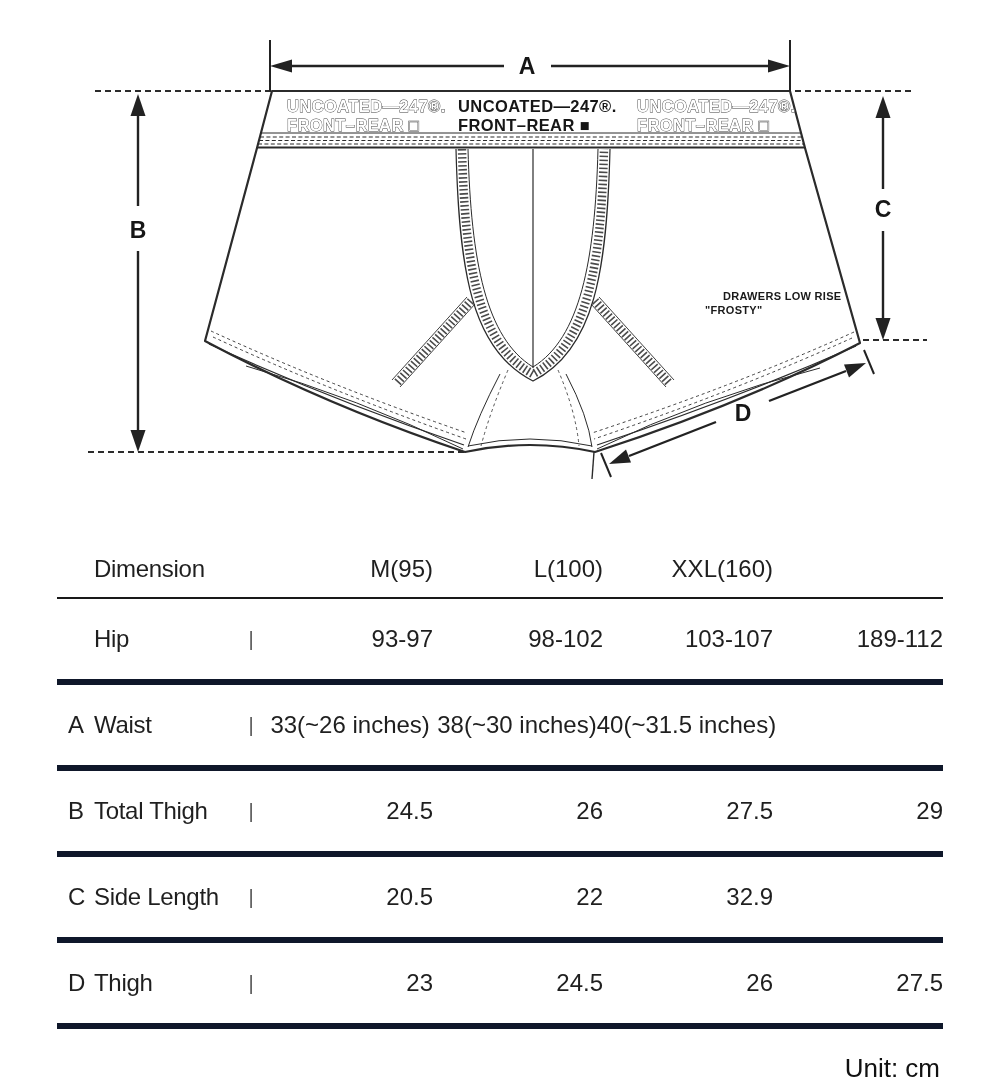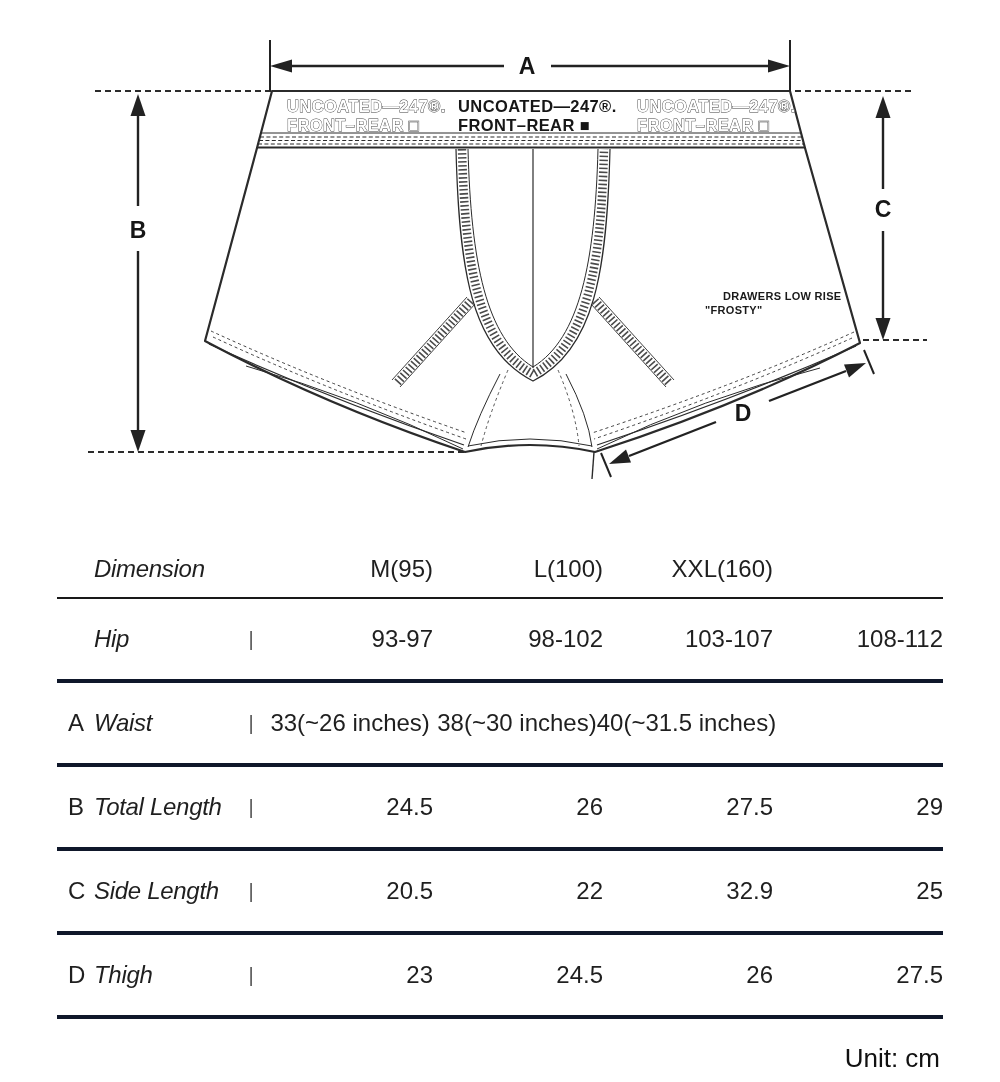--- a/index.html
+++ b/index.html
@@ -25,27 +25,27 @@
     font-family:"Liberation Sans",sans-serif;font-weight:bold;font-size:23px;fill:#161616;
   }
   
   .size-table{
     width:886px;margin:35px 0 0 57px;
   }
   .trow{
     display:grid;
     grid-template-columns:34px 148px 24px repeat(4,1fr);
     align-items:center;height:80px;
-    border-bottom:4px solid #0f172a;
+    border-bottom:6px solid #0f172a;
     font-size:24px;color:#1f1f1f;
   }
   .trow.thead{height:57px;border-bottom:2px solid #191919;}
   .cell{white-space:nowrap;}
   .cell.letter{padding-left:11px;}
-  .cell.label{padding-left:3px;letter-spacing:-0.3px;font-style:italic;}
+  .cell.label{padding-left:3px;letter-spacing:-0.3px;}
   .cell.sep{text-align:center;font-size:20px;color:#555;font-weight:300;}
   .cell.val{text-align:right;}
   .unit-note{
     margin-top:22px;padding-right:60px;text-align:right;
     font-size:26px;line-height:34px;color:#111;
   }
 </style>
 </head>
 <body>
 
@@ -169,47 +169,46 @@
       <div class="cell val">XXL(160)</div>
     </div>
     <div>
         <div class="trow">
           <div class="cell letter"></div>
           <div class="cell label">Hip</div>
           <div class="cell sep">|</div>
           <div class="cell val">93-97</div>
           <div class="cell val">98-102</div>
           <div class="cell val">103-107</div>
-          <div class="cell val">108-112</div>
+          <div class="cell val">189-112</div>
         </div>
         <div class="trow">
           <div class="cell letter">A</div>
           <div class="cell label">Waist</div>
           <div class="cell sep">|</div>
           <div class="cell val">33(~26 inches)</div>
           <div class="cell val">38(~30 inches)</div>
           <div class="cell val">40(~31.5 inches)</div>
         </div>
         <div class="trow">
           <div class="cell letter">B</div>
-          <div class="cell label">Total Length</div>
+          <div class="cell label">Total Thigh</div>
           <div class="cell sep">|</div>
           <div class="cell val">24.5</div>
           <div class="cell val">26</div>
           <div class="cell val">27.5</div>
           <div class="cell val">29</div>
         </div>
         <div class="trow">
           <div class="cell letter">C</div>
           <div class="cell label">Side Length</div>
           <div class="cell sep">|</div>
           <div class="cell val">20.5</div>
           <div class="cell val">22</div>
           <div class="cell val">32.9</div>
-          <div class="cell val">25</div>
         </div>
         <div class="trow">
           <div class="cell letter">D</div>
           <div class="cell label">Thigh</div>
           <div class="cell sep">|</div>
           <div class="cell val">23</div>
           <div class="cell val">24.5</div>
           <div class="cell val">26</div>
           <div class="cell val">27.5</div>
         </div>

